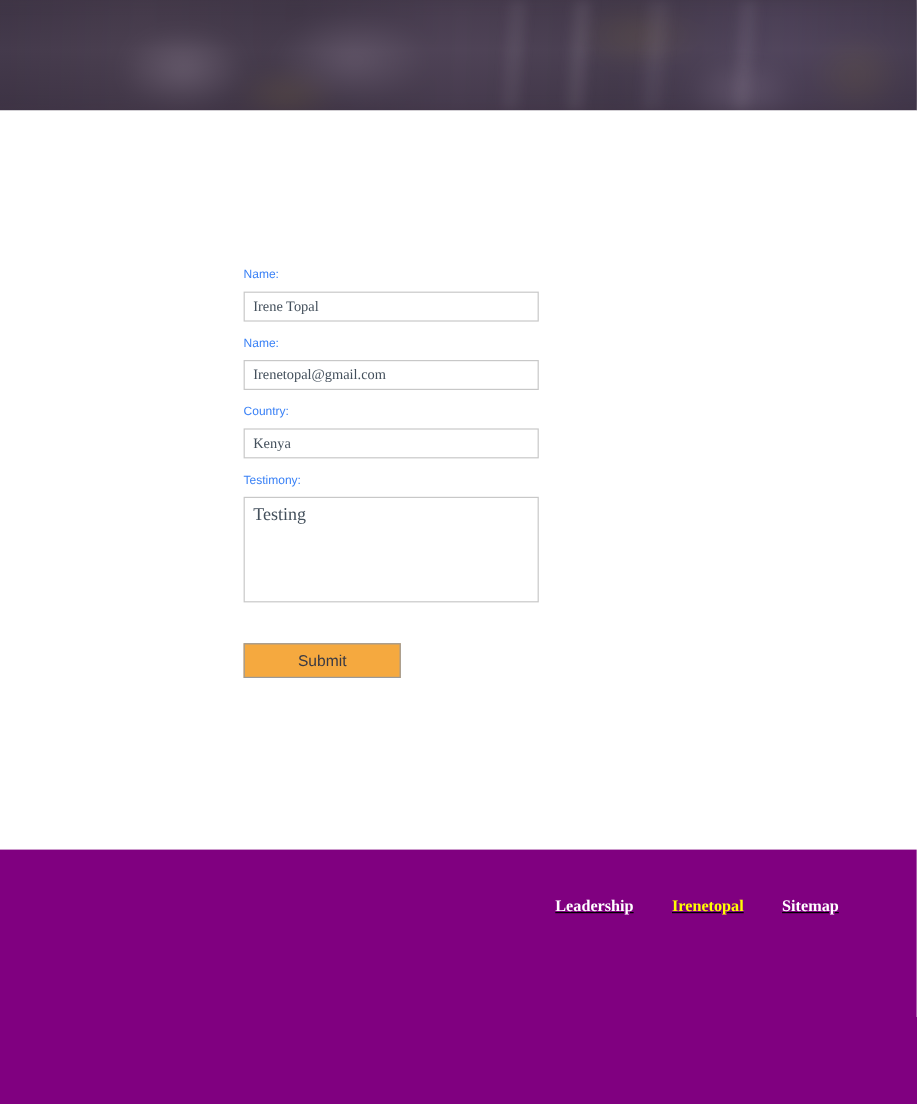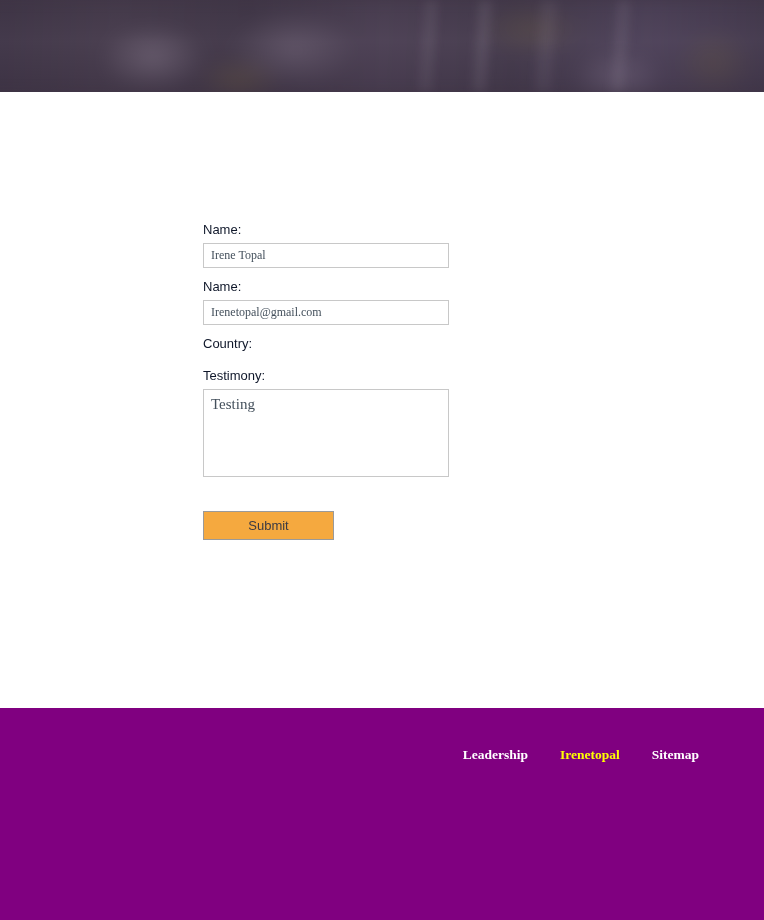--- a/index.html
+++ b/index.html
@@ -74,22 +74,22 @@
     background: #ffffff;
   }
   .form-wrap {
     position: absolute;
     left: 203px;
     top: 130px;
     width: 246px;
   }
   .field-label {
     font-family: "Liberation Sans", sans-serif;
-    font-size: 13px;
-    color: #0f172a;
+    font-size: 10px;
+    color: #3b82f6;
     line-height: 16px;
     margin-bottom: 5px;
   }
   .text-input {
     display: block;
     box-sizing: border-box;
     width: 246px;
     height: 25px;
     padding: 0 7px;
     border: 1px solid #c8c8c8;
@@ -154,20 +154,21 @@
     height: 212px;
     background: #800080;
   }
   .footer-nav {
     position: absolute;
     top: 39px;
     right: 65px;
     display: flex;
     align-items: center;
     gap: 32px;
+    text-decoration: underline;
   }
   .footer-link {
     font-family: "Liberation Serif", serif;
     font-weight: bold;
     font-size: 13.5px;
     color: #ffffff;
     text-decoration: none;
     cursor: pointer;
     white-space: nowrap;
   }
@@ -194,20 +195,21 @@
 
     <div>
       <div class="field-label">Name:</div>
       <input class="text-input" type="text" value="Irenetopal@gmail.com" style="">
     </div>
 
     <div class="field-gap"></div>
 
     <div>
       <div class="field-label">Country:</div>
+      <input class="text-input" type="text" value="Kenya" style="">
     </div>
 
     <div class="field-gap"></div>
 
     <div>
       <div class="field-label">Testimony:</div>
       <textarea class="text-area" style="">Testing</textarea>
     </div>
 
     <div class="submit-row">

